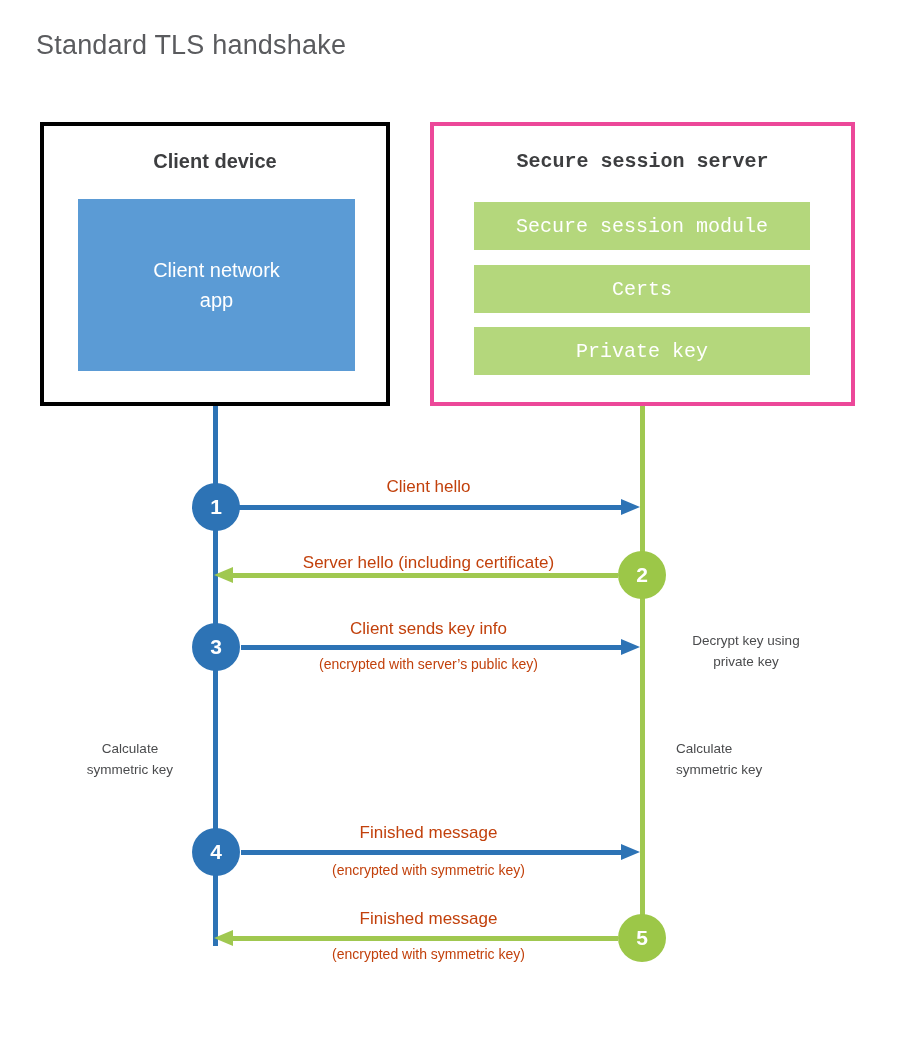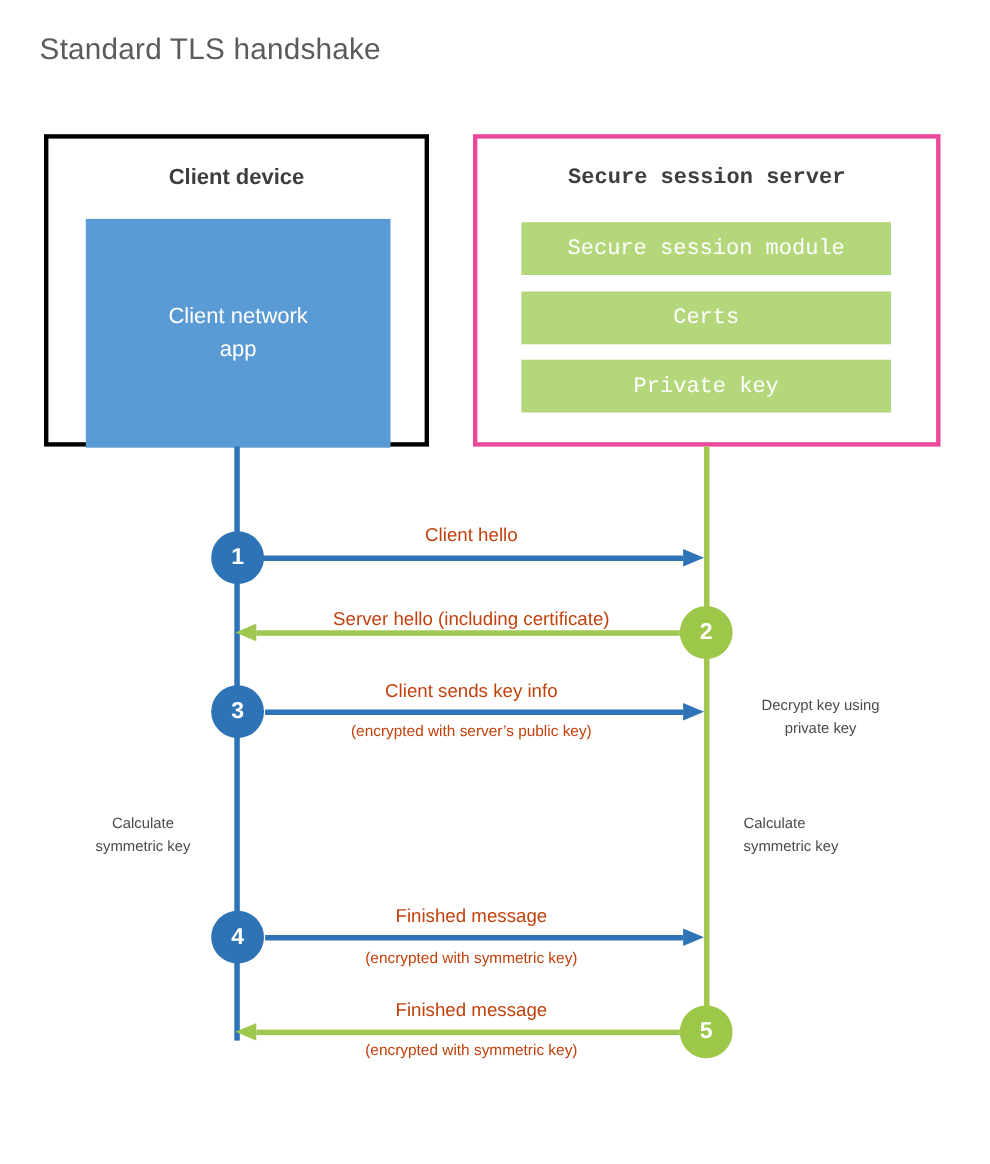--- a/index.html
+++ b/index.html
@@ -17,21 +17,21 @@
 
   
   .entity-box { box-sizing:border-box; background:#ffffff; }
   #client-box  { left:40px;  top:122px; width:350px; height:284px; border:4px solid #000000; }
   #server-box  { left:430px; top:122px; width:425px; height:284px; border:4px solid #ec4899;font-family:Liberation Mono, monospace; }
   .entity-title {
     position:absolute; left:0; top:24px; width:100%; text-align:center;
     font-size:20px; font-weight:bold; color:#3d3e40;
   }
   #client-app {
-    position:absolute; left:34px; top:73px; width:277px; height:208px;
+    position:absolute; left:34px; top:73px; width:277px; height:172px;
     background:#5b9bd5; display:flex; align-items:center; justify-content:center;
   }
   #client-app .app-label {
     color:#ffffff; font-size:20px; line-height:1.5; text-align:center; width:160px;
   }
   .server-bar {
     position:absolute; left:40px; width:336px; height:48px; background:#b4d77c;
     display:flex; align-items:center; justify-content:center;
     color:#ffffff; font-size:20px;
   }

